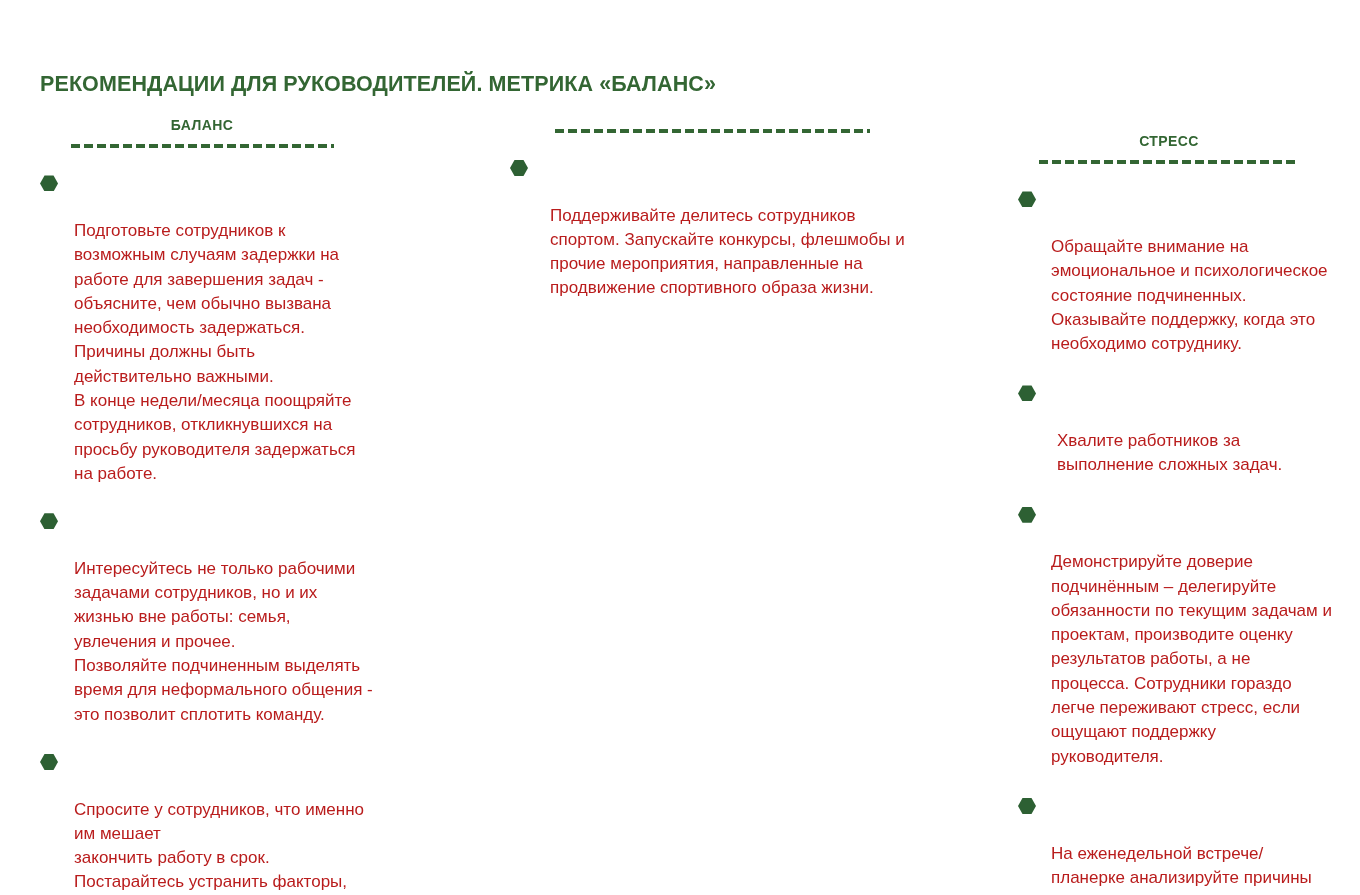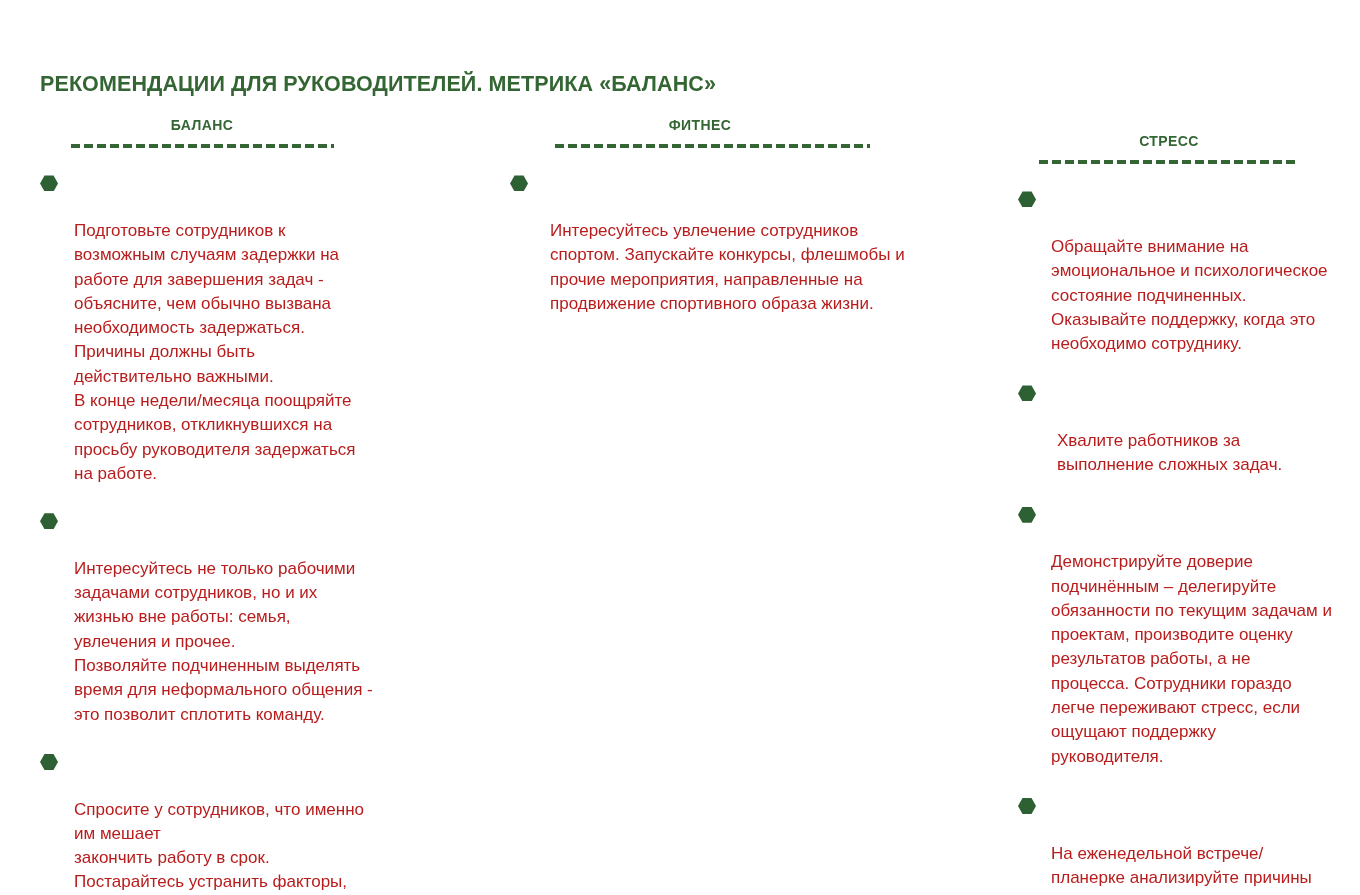--- a/index.html
+++ b/index.html
@@ -143,26 +143,25 @@
         <li class="bullet-item">
           <span class="bullet-marker"></span>
           <span>Спросите у сотрудников, что именно им мешает
 закончить работу в срок.
 Постарайтесь устранить факторы, которые удлиняют рабочий день.</span>
         </li>
       </ul>
     </section>
 
     <section class="column col-2">
-      <h2 class="col-header">ФИТНЕС</h2>
       <div class="col-rule"></div>
       <ul class="bullets">
         <li class="bullet-item">
           <span class="bullet-marker"></span>
-          <span>Интересуйтесь увлечение сотрудников спортом. Запускайте конкурсы, флешмобы и прочие мероприятия, направленные на продвижение спортивного образа жизни.</span>
+          <span>Поддерживайте делитесь сотрудников спортом. Запускайте конкурсы, флешмобы и прочие мероприятия, направленные на продвижение спортивного образа жизни.</span>
         </li>
       </ul>
     </section>
 
     <section class="column col-3">
       <h2 class="col-header">СТРЕСС</h2>
       <div class="col-rule"></div>
       <ul class="bullets">
         <li class="bullet-item">
           <span class="bullet-marker"></span>

